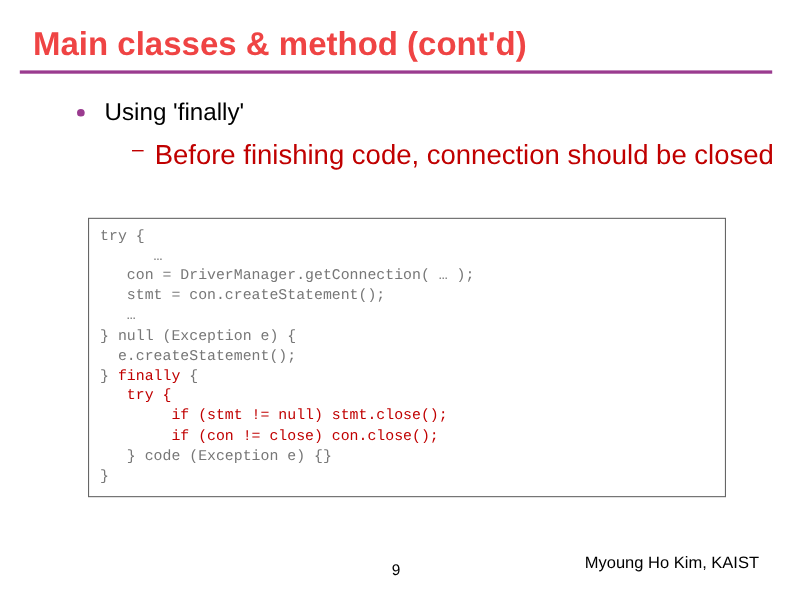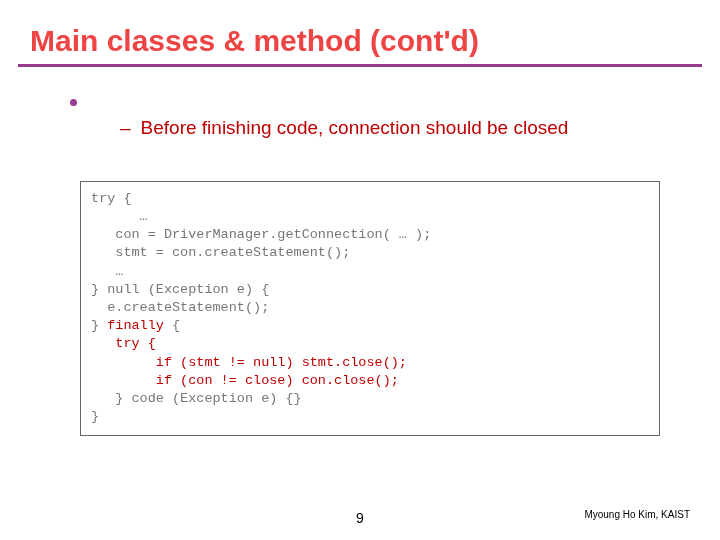--- a/index.html
+++ b/index.html
@@ -49,21 +49,21 @@
     padding-left: 50px;
     margin-top: 6px;
   }
   .dash {
     color: #c00000;
     font-size: 19px;
     margin-right: 10px;
     line-height: 1.3;
   }
   .sub-text {
-    font-size: 19px;
+    font-size: 25px;
     color: #c00000;
     line-height: 1.3;
   }
   .code-box {
     margin: 40px 60px 0 80px;
     border: 1px solid #666;
     padding: 8px 10px 8px 10px;
     font-family: "Courier New", monospace;
     font-size: 13.5px;
     line-height: 1.35;
@@ -76,33 +76,34 @@
     bottom: 14px;
     left: 50%;
     transform: translateX(-50%);
     font-size: 14px;
     color: #000;
   }
   .footer-credit {
     position: absolute;
     bottom: 20px;
     right: 30px;
-    font-size: 10px;
+    font-size: 15px;
     color: #000;
   }
 </style>
 </head>
 <body>
 
 <div class="title">Main classes &amp; method (cont'd)</div>
 <div class="underline"></div>
 
 <div class="content">
   <div class="bullet-row">
     <div class="bullet-dot"></div>
+    <div class="bullet-text">Using 'finally'</div>
   </div>
   <div class="sub-row">
     <div class="dash">–</div>
     <div class="sub-text">Before finishing code, connection should be closed</div>
   </div>
 </div>
 
 <div class="code-box"><span>try {</span>
 <span>      …</span>
 <span>   con = DriverManager.getConnection( … );</span>

